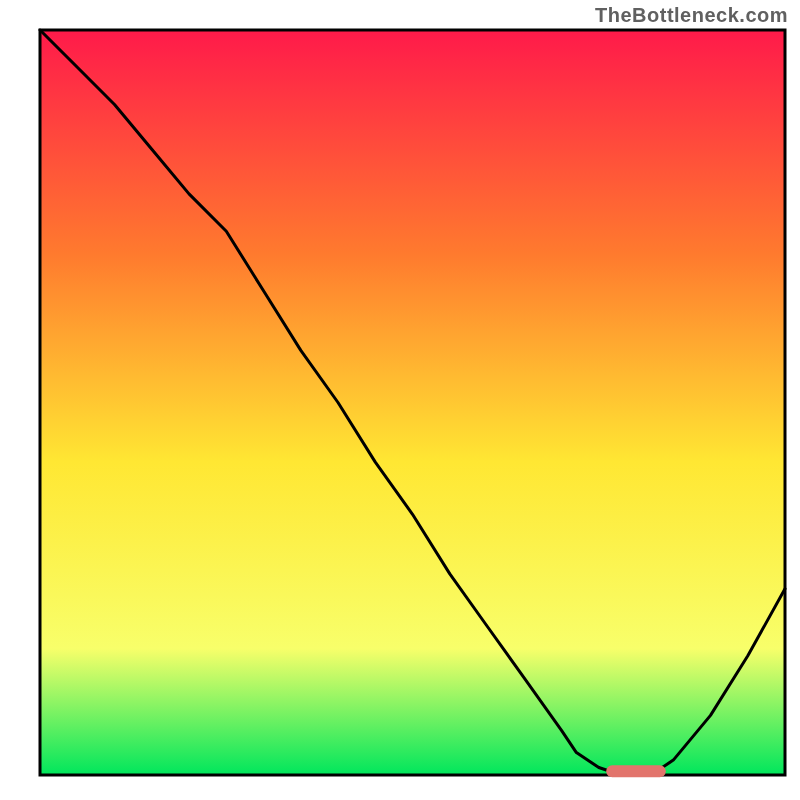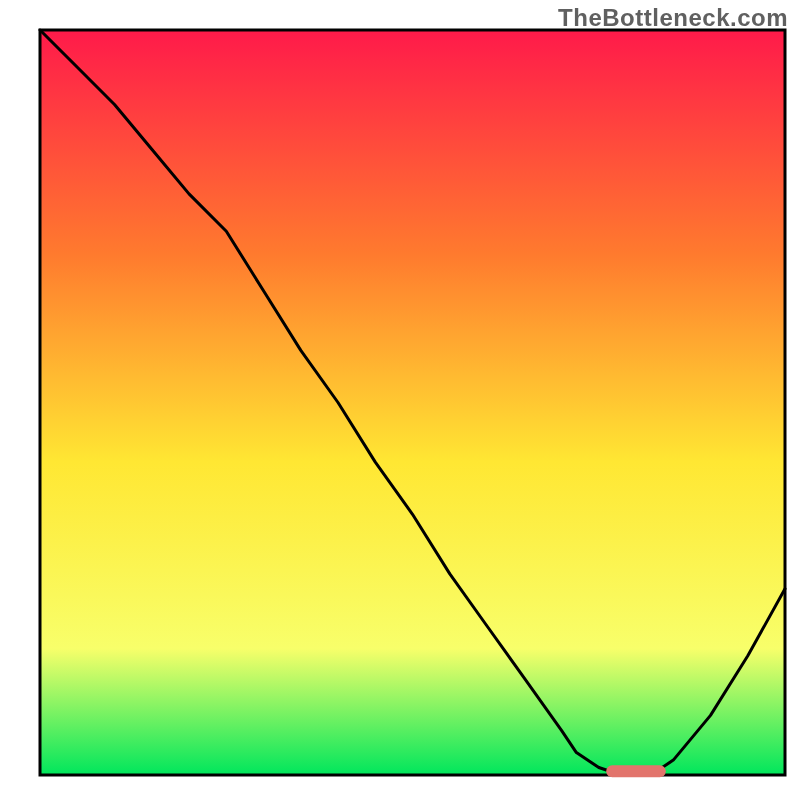--- a/index.html
+++ b/index.html
@@ -13,21 +13,21 @@
   }
   .stage {
     position: relative;
     width: 800px;
     height: 800px;
   }
   .watermark {
     position: absolute;
     top: 4px;
     right: 12px;
-    font-size: 24px;
+    font-size: 20px;
     font-weight: 600;
     color: #606060;
     letter-spacing: 0.5px;
   }
   svg.plot {
     position: absolute;
     top: 0;
     left: 0;
   }
   .minimum-marker {

